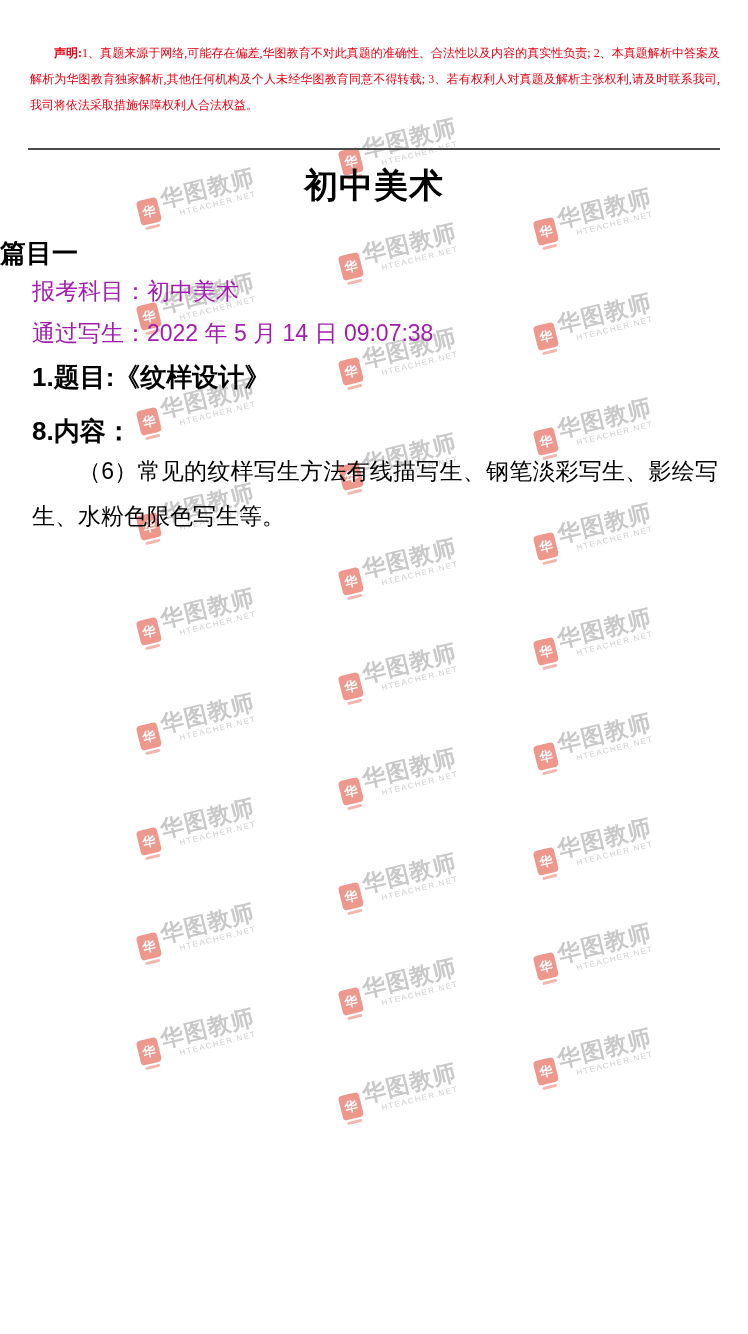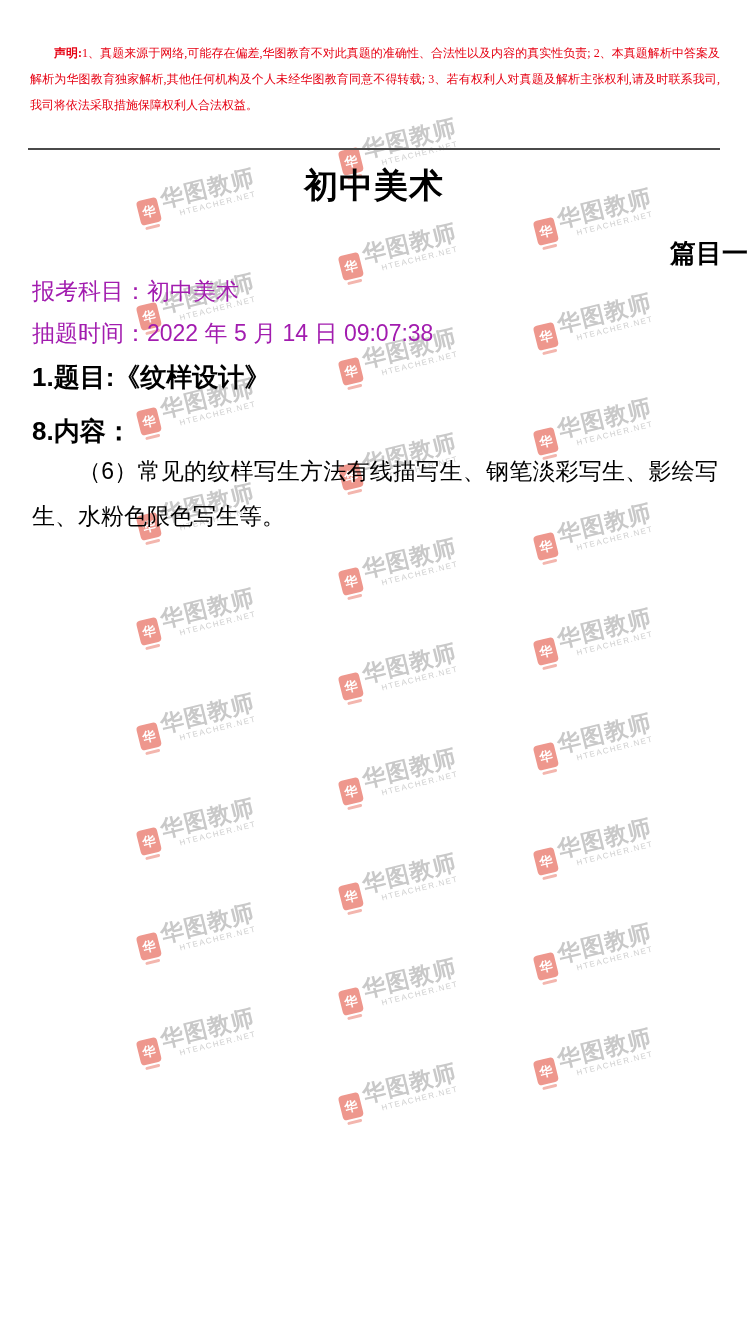--- a/index.html
+++ b/index.html
@@ -108,21 +108,21 @@
     font-size: 34px;
     font-weight: bold;
     color: #000000;
     letter-spacing: 1px;
   }
   .doc-subtitle {
     position: absolute;
     top: 236px;
     left: 0;
     width: 100%;
-    text-align: right;
+    text-align: left;
     font-size: 26px;
     font-weight: bold;
     color: #000000;
   }
 
   .meta-line {
     position: absolute;
     left: 32px;
     width: 686px;
     font-size: 23px;
@@ -451,21 +451,21 @@
     <p class="disclaimer"><span class="bold-label">声明:</span><span>1、真题来源于网络,可能存在偏差,华图教育不对此真题的准确性、合法性以及内容的真实性负责; 2、本真题解析中答案及解析为华图教育独家解析,其他任何机构及个人未经华图教育同意不得转载; 3、若有权利人对真题及解析主张权利,请及时联系我司,我司将依法采取措施保障权利人合法权益。</span></p>
 
     <hr class="divider">
 
     <h1 class="doc-title">初中美术</h1>
 
     <h2 class="doc-subtitle">篇目一</h2>
 
     <div class="meta-line meta-subject"><span>报考科目：</span><span>初中美术</span></div>
 
-    <div class="meta-line meta-time"><span>抽题时间：</span><span>2022 年 5 月 14 日 09:07:38</span></div>
+    <div class="meta-line meta-time"><span>通过写生：</span><span>2022 年 5 月 14 日 09:07:38</span></div>
 
     <div class="section-heading heading-1">1.题目:《纹样设计》</div>
 
     <div class="section-heading heading-2">8.内容：</div>
 
     <div class="body-text">
       <p>（6）常见的纹样写生方法有线描写生、钢笔淡彩写生、影绘写生、水粉色限色写生等。</p>
     </div>
 
   </div>

